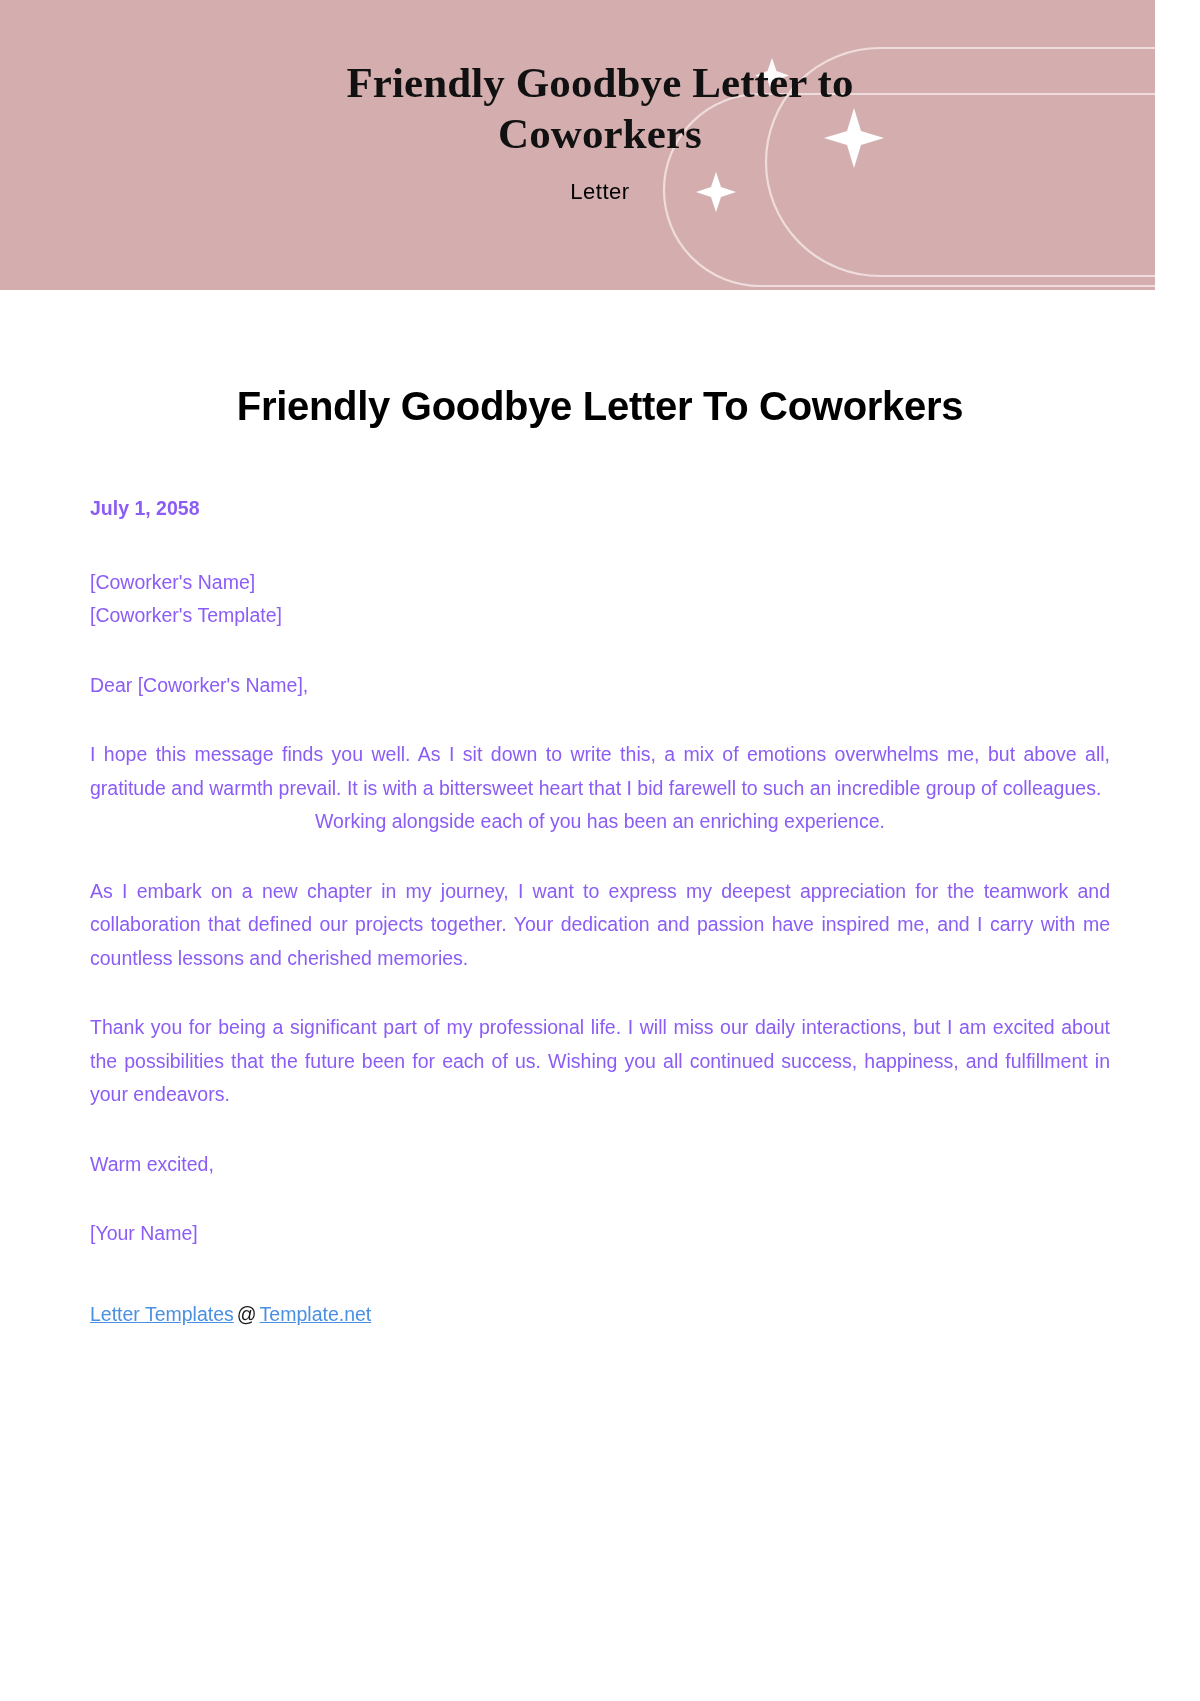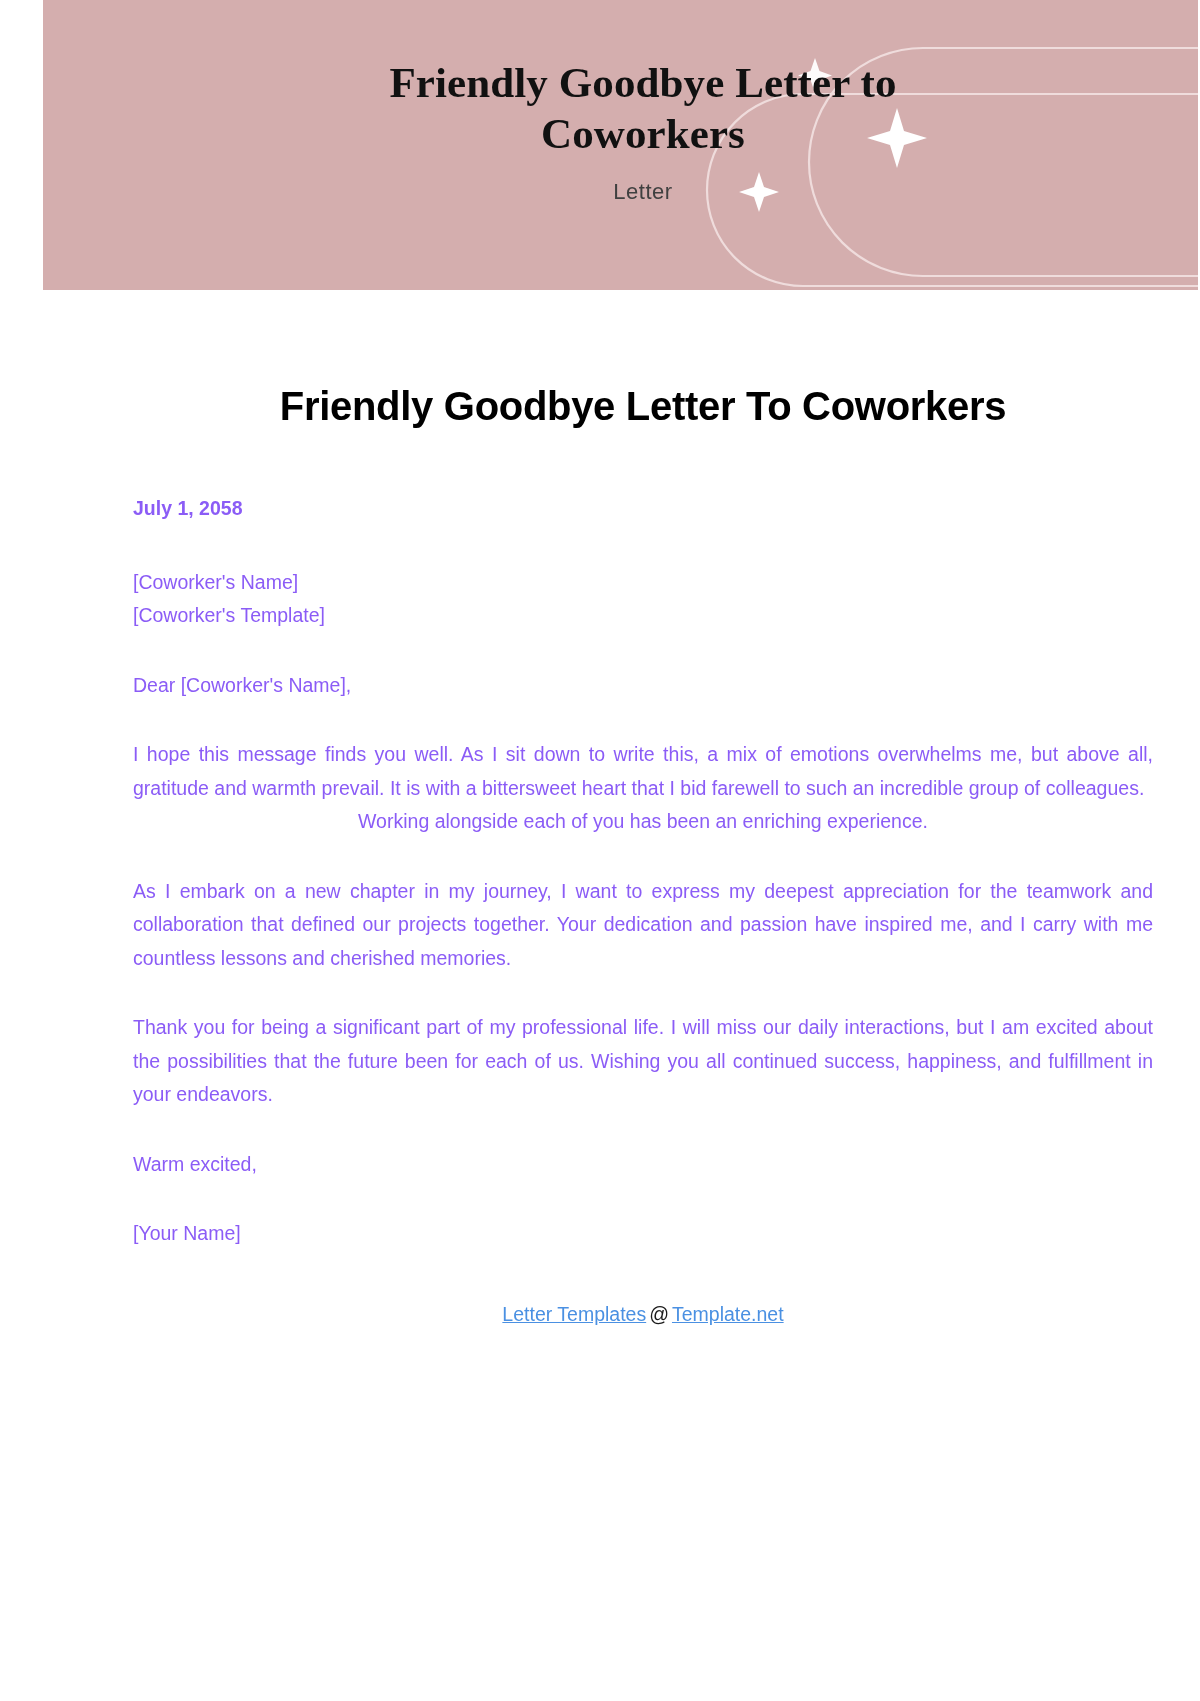--- a/index.html
+++ b/index.html
@@ -13,21 +13,20 @@
     font-family: "Liberation Sans", sans-serif;
     -webkit-font-smoothing: antialiased;
   }
 
   .page {
     position: relative;
     width: 1155px;
     min-height: 1701px;
     background: #ffffff;
     overflow: hidden;
-    margin-left: 43px;
   }
 
   
   .banner {
     position: relative;
     width: 1200px;
     height: 290px;
     background: #d4aeae;
     overflow: hidden;
   }
@@ -57,21 +56,21 @@
     text-align: center;
     max-width: 560px;
     margin: 0;
     letter-spacing: 0.1px;
   }
   .banner-subtitle {
     margin-top: 20px;
     font-family: "Liberation Sans", sans-serif;
     font-weight: 400;
     font-size: 22px;
-    color: #404040;
+    color: #000000;
     text-align: center;
     letter-spacing: 0.5px;
   }
 
   
   .doc {
     padding: 0 90px 0 90px;
     box-sizing: border-box;
     width: 1200px;
   }
@@ -113,21 +112,21 @@
     text-justify: inter-word;
   }
   .para-last-flush {
     margin: 0;
     text-align: center;
   }
 
   
   .footer {
     margin-top: 52px;
-    text-align: center;
+    text-align: left;
     font-family: "Liberation Sans", sans-serif;
     font-size: 19.5px;
     color: #1a1a1a;
   }
   .footer a {
     color: #4a90e2;
     text-decoration: underline;
   }
   .footer .at {
     color: #1a1a1a;

